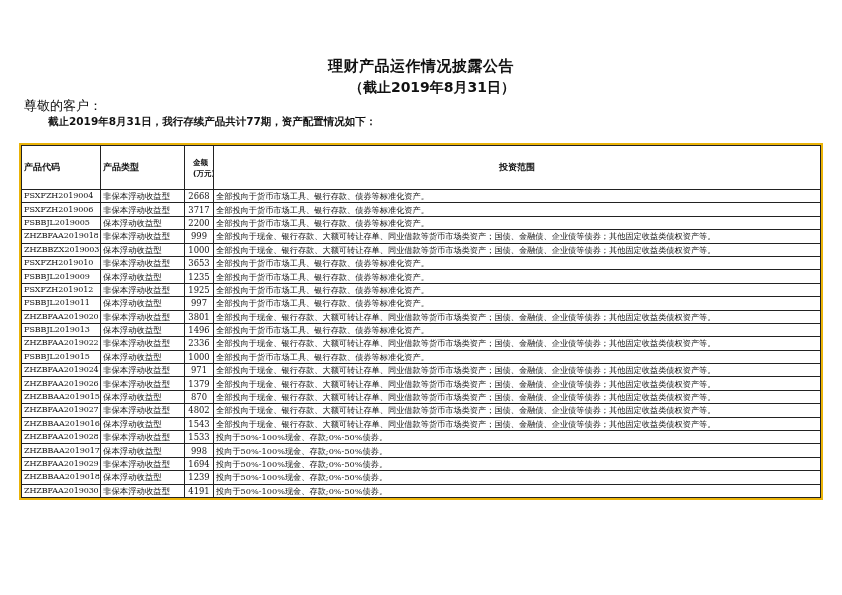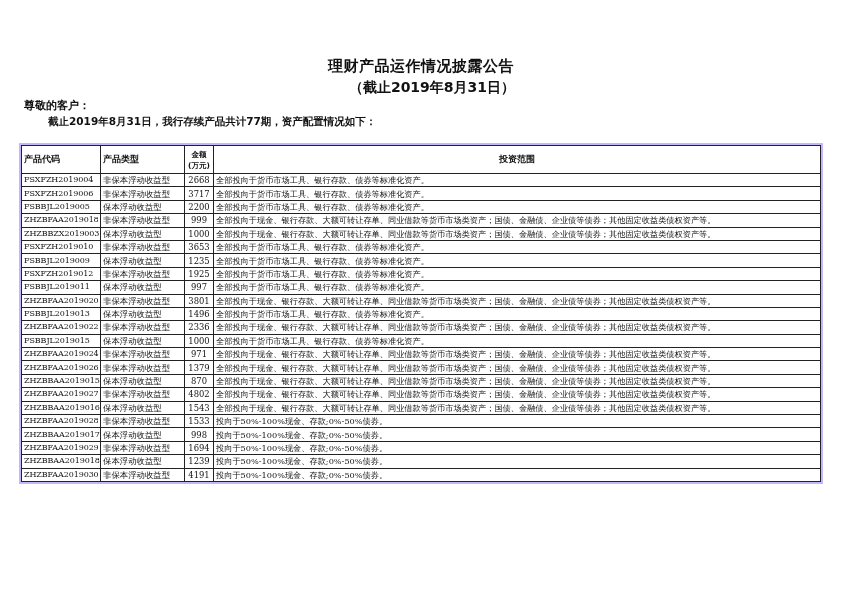--- a/index.html
+++ b/index.html
@@ -36,40 +36,40 @@
       font-family: "DejaVu Sans", "Liberation Sans", sans-serif;
       font-weight: bold;
       font-size: 14px;
       line-height: 18px;
     }
     .greeting {
       position: absolute;
       left: 24px;
       top: 99px;
       font-family: "DejaVu Sans", "Liberation Sans", sans-serif;
-      font-weight: bold;
-      font-size: 11px;
+      font-weight: normal;
+      font-size: 13px;
       line-height: 13px;
     }
     .intro {
       position: absolute;
       left: 48px;
       top: 115px;
       font-family: "DejaVu Sans", "Liberation Sans", sans-serif;
       font-weight: bold;
       font-size: 10.5px;
       line-height: 13px;
       text-align: center;
     }
     .table-wrap {
       position: absolute;
       left: 19px;
       top: 143px;
       width: 804px;
-      border: 2px solid #c4b5fd;
+      border: 2px solid #eab308;
       box-sizing: border-box;
     }
     table {
       border-collapse: collapse;
       width: 100%;
       table-layout: fixed;
     }
     col.c1 { width: 79px; }
     col.c2 { width: 84px; }
     col.c3 { width: 29px; }
@@ -84,24 +84,23 @@
       text-align: left;
       vertical-align: middle;
     }
     tr.head th {
       height: 27px;
       font-family: "DejaVu Sans", "Liberation Sans", sans-serif;
       font-weight: bold;
       font-size: 9px;
     }
     tr.head th.amount {
-      text-align: center;
       font-size: 7.5px;
       line-height: 11px;
-      padding: 0;
+      padding: 8px;
     }
     tr.head th.scope {
       text-align: center;
     }
     tbody td {
       height: 12.4px;
       line-height: 12px;
     }
     td.code {
       font-size: 8px;

